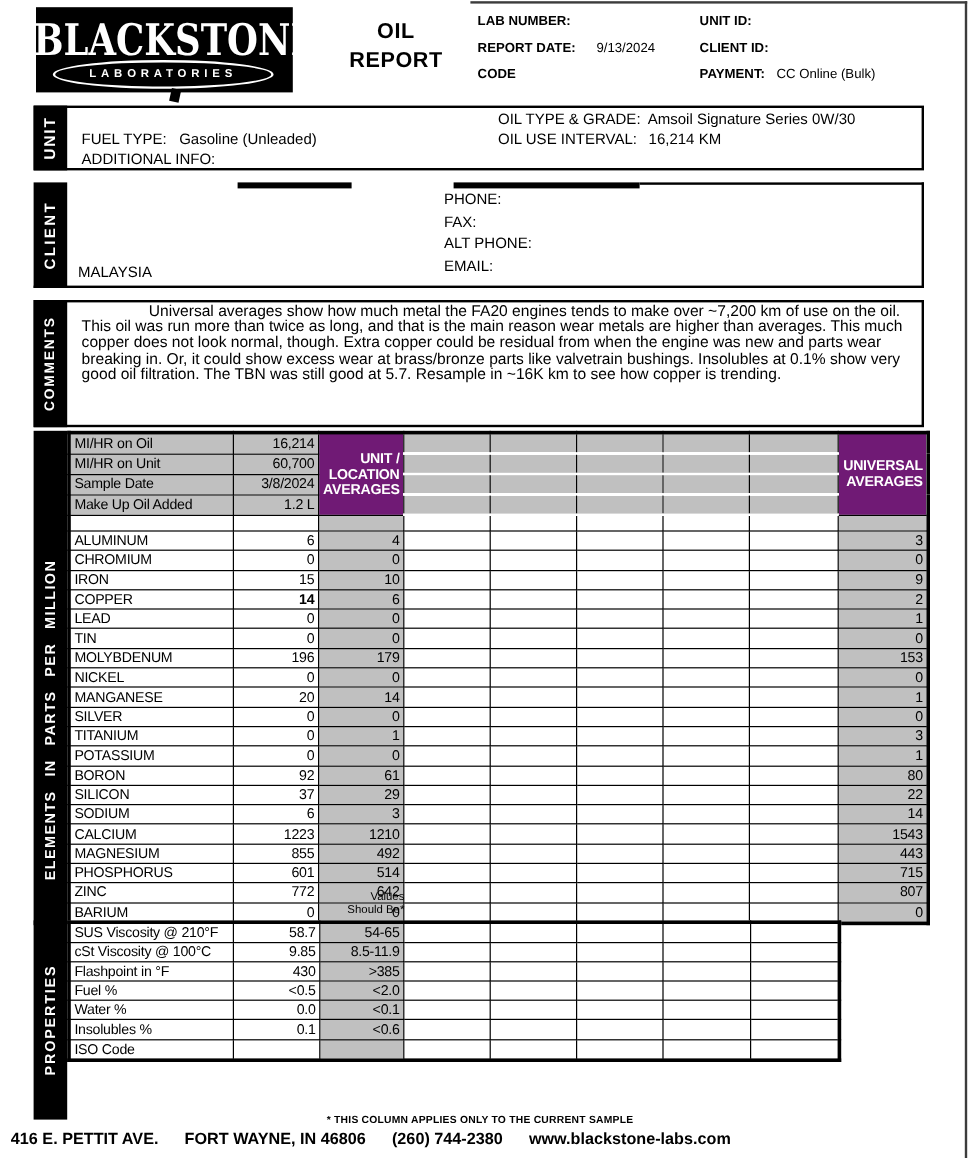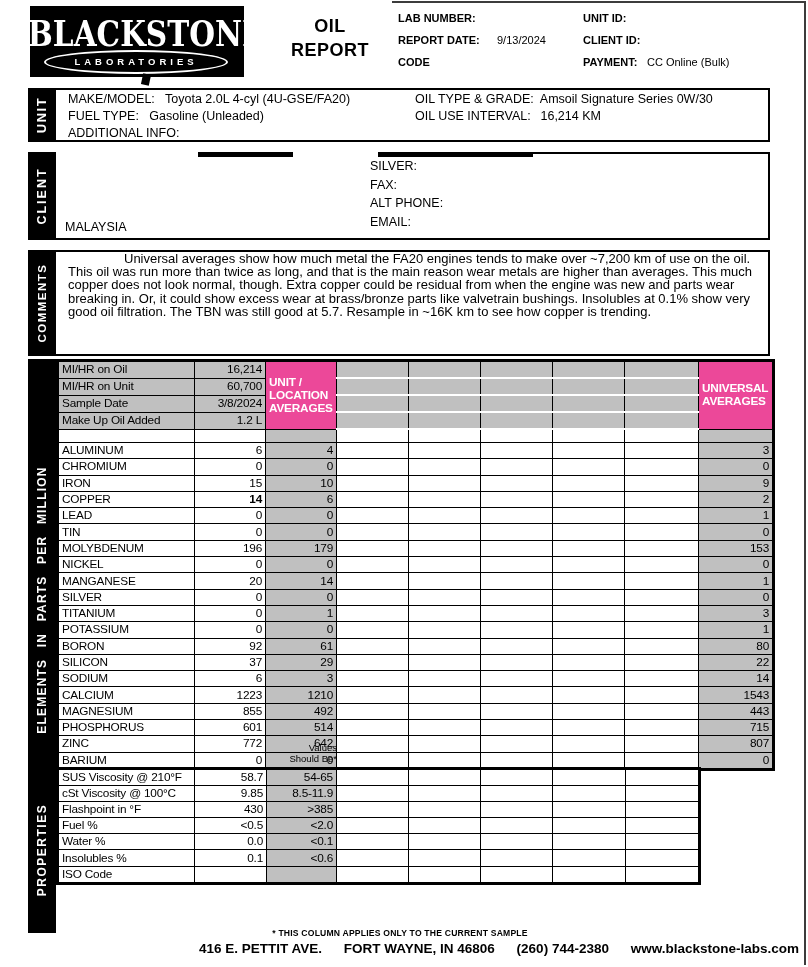--- a/index.html
+++ b/index.html
@@ -37,31 +37,31 @@
   
   .dtable{border-collapse:collapse;table-layout:fixed;border:3px solid #000;background:#fff;}
   .dtable td{
     border:1px solid #000;padding:0 3px;font-size:11.8px;line-height:13px;
     overflow:hidden;white-space:nowrap;vertical-align:middle;letter-spacing:-.2px;
   }
   .gray{background:#c0c0c0;}
   .num{text-align:right;}
   .lbl{text-align:left;}
   .flag{font-weight:bold;}
-  .blackhead{background:#ec4899;color:#fff;font-weight:bold;text-align:left;font-size:9px;line-height:10.5px;letter-spacing:0;margin-left:44px;}
+  .blackhead{background:#701a75;color:#fff;font-weight:bold;text-align:right;font-size:9px;line-height:10.5px;letter-spacing:0;margin-left:44px;}
   .wsep{border-top:2px solid #fff !important;border-bottom:2px solid #fff !important;}
   #elements-table tr.inforow td{height:15px;}
   #elements-table tr.blankrow td{height:12px;}
   #elements-table tr.el td{height:15.3px;}
   #properties-table tr td{height:15.1px;}
   
   #comments-text{font-size:13px;line-height:13.2px;text-indent:56px;}
   #values-should-be{left:263px;top:743px;width:74px;text-align:right;font-size:9.5px;line-height:10.5px;}
   #footnote{left:28px;top:928px;width:744px;text-align:center;font-size:8.6px;font-weight:bold;letter-spacing:.2px;}
-  #address-line{left:0;top:941px;width:808px;text-align:right;font-size:13.5px;font-weight:bold;}
+  #address-line{left:0;top:941px;width:808px;text-align:left;font-size:13.5px;font-weight:bold;}
   #address-line span{margin:0 9px;white-space:nowrap;}
   .scanline{background:#3c3c3c;}
 </style>
 </head>
 <body>
 
 <div class="abs scanline" style="left:392px;top:1px;width:414px;height:2px;"></div>
 <div class="abs scanline" style="left:804px;top:1px;width:2px;height:964px;"></div>
 
 <div class="abs" id="logo-box">
@@ -82,24 +82,20 @@
 <span class="abs hfield b" style="left:583px;top:12px;">UNIT ID:</span>
 <span class="abs hfield b" style="left:583px;top:34px;">CLIENT ID:</span>
 <span class="abs hfield b" style="left:583px;top:56px;">PAYMENT:</span>
 <span class="abs hfield" style="left:647px;top:56px;">CC Online (Bulk)</span>
 
 <div class="section" id="unit-section" style="top:88px;height:54px;">
   <div class="boxborder"></div>
   <div class="sidebar" style="height:54px;">
     <div class="vlabel" style="top:54px;width:54px;font-size:13px;letter-spacing:1.5px;">UNIT</div>
   </div>
-  <div class="abs stext" style="left:40px;top:4px;">
-    <span>MAKE/MODEL:</span>&nbsp;&nbsp;
-    <span>Toyota 2.0L 4-cyl (4U-GSE/FA20)</span>
-  </div>
   <div class="abs stext" style="left:40px;top:21px;">
     <span>FUEL TYPE:</span>&nbsp;&nbsp;
     <span>Gasoline (Unleaded)</span>
   </div>
   <div class="abs stext" style="left:40px;top:38px;">
     <span>ADDITIONAL INFO:</span>&nbsp;
     <span></span>
   </div>
   <div class="abs stext" style="left:387px;top:4px;">
     <span style="display:inline-block;width:122px;">OIL TYPE &amp; GRADE:</span>
@@ -113,21 +109,21 @@
 
 <div class="section" id="client-section" style="top:152px;height:88px;">
   <div class="boxborder" style="border-top:none;border-left:none;"></div>
   <div class="abs" style="left:505px;top:0;width:237px;height:2px;background:#000;"></div>
   <div class="abs" style="left:170px;top:0;width:95px;height:5px;background:#000;"></div>
   <div class="abs" style="left:350px;top:0;width:155px;height:5px;background:#000;"></div>
   <div class="sidebar" style="height:88px;">
     <div class="vlabel" style="top:88px;width:88px;font-size:12.5px;letter-spacing:2px;">CLIENT</div>
   </div>
   <div class="abs stext" style="left:342px;top:5px;line-height:18.6px;">
-    <div>SILVER:</div>
+    <div>PHONE:</div>
     <div>FAX:</div>
     <div>ALT PHONE:</div>
     <div>EMAIL:</div>
   </div>
   <div class="abs stext" style="left:37px;top:68px;">MALAYSIA</div>
 </div>
 
 <div class="section" id="comments-section" style="top:250px;height:106px;">
   <div class="boxborder"></div>
   <div class="sidebar" style="height:106px;">

